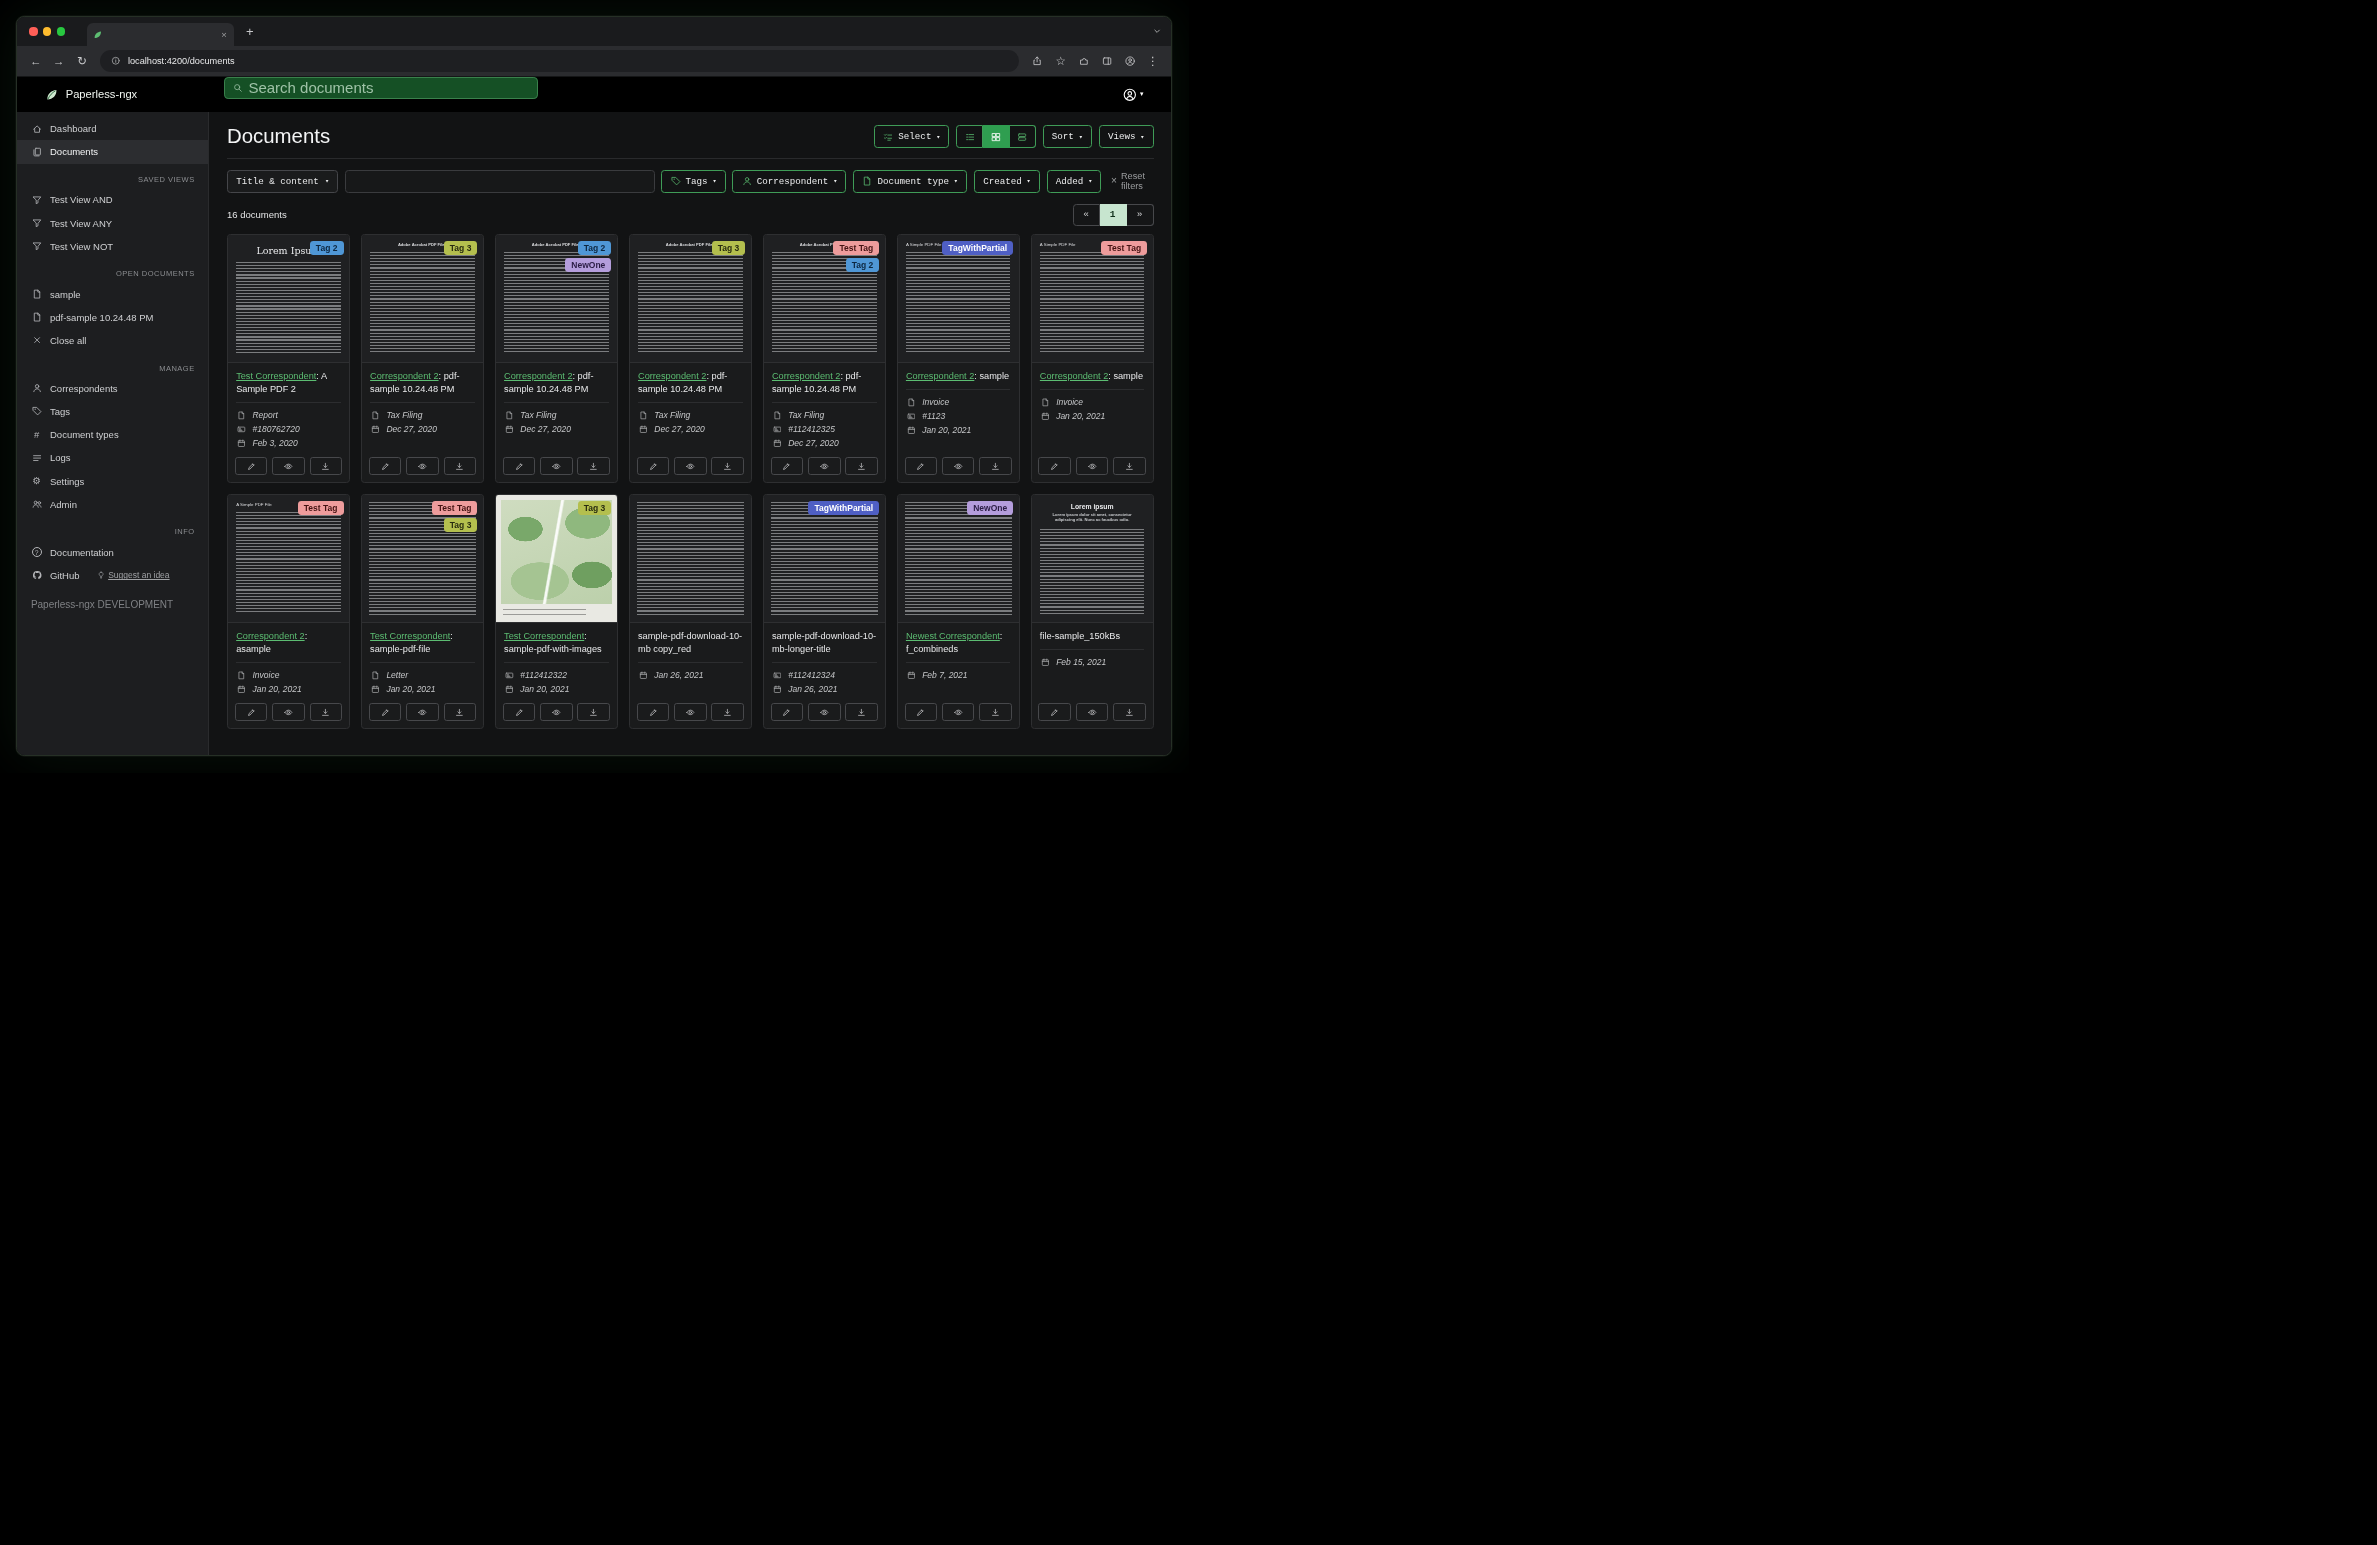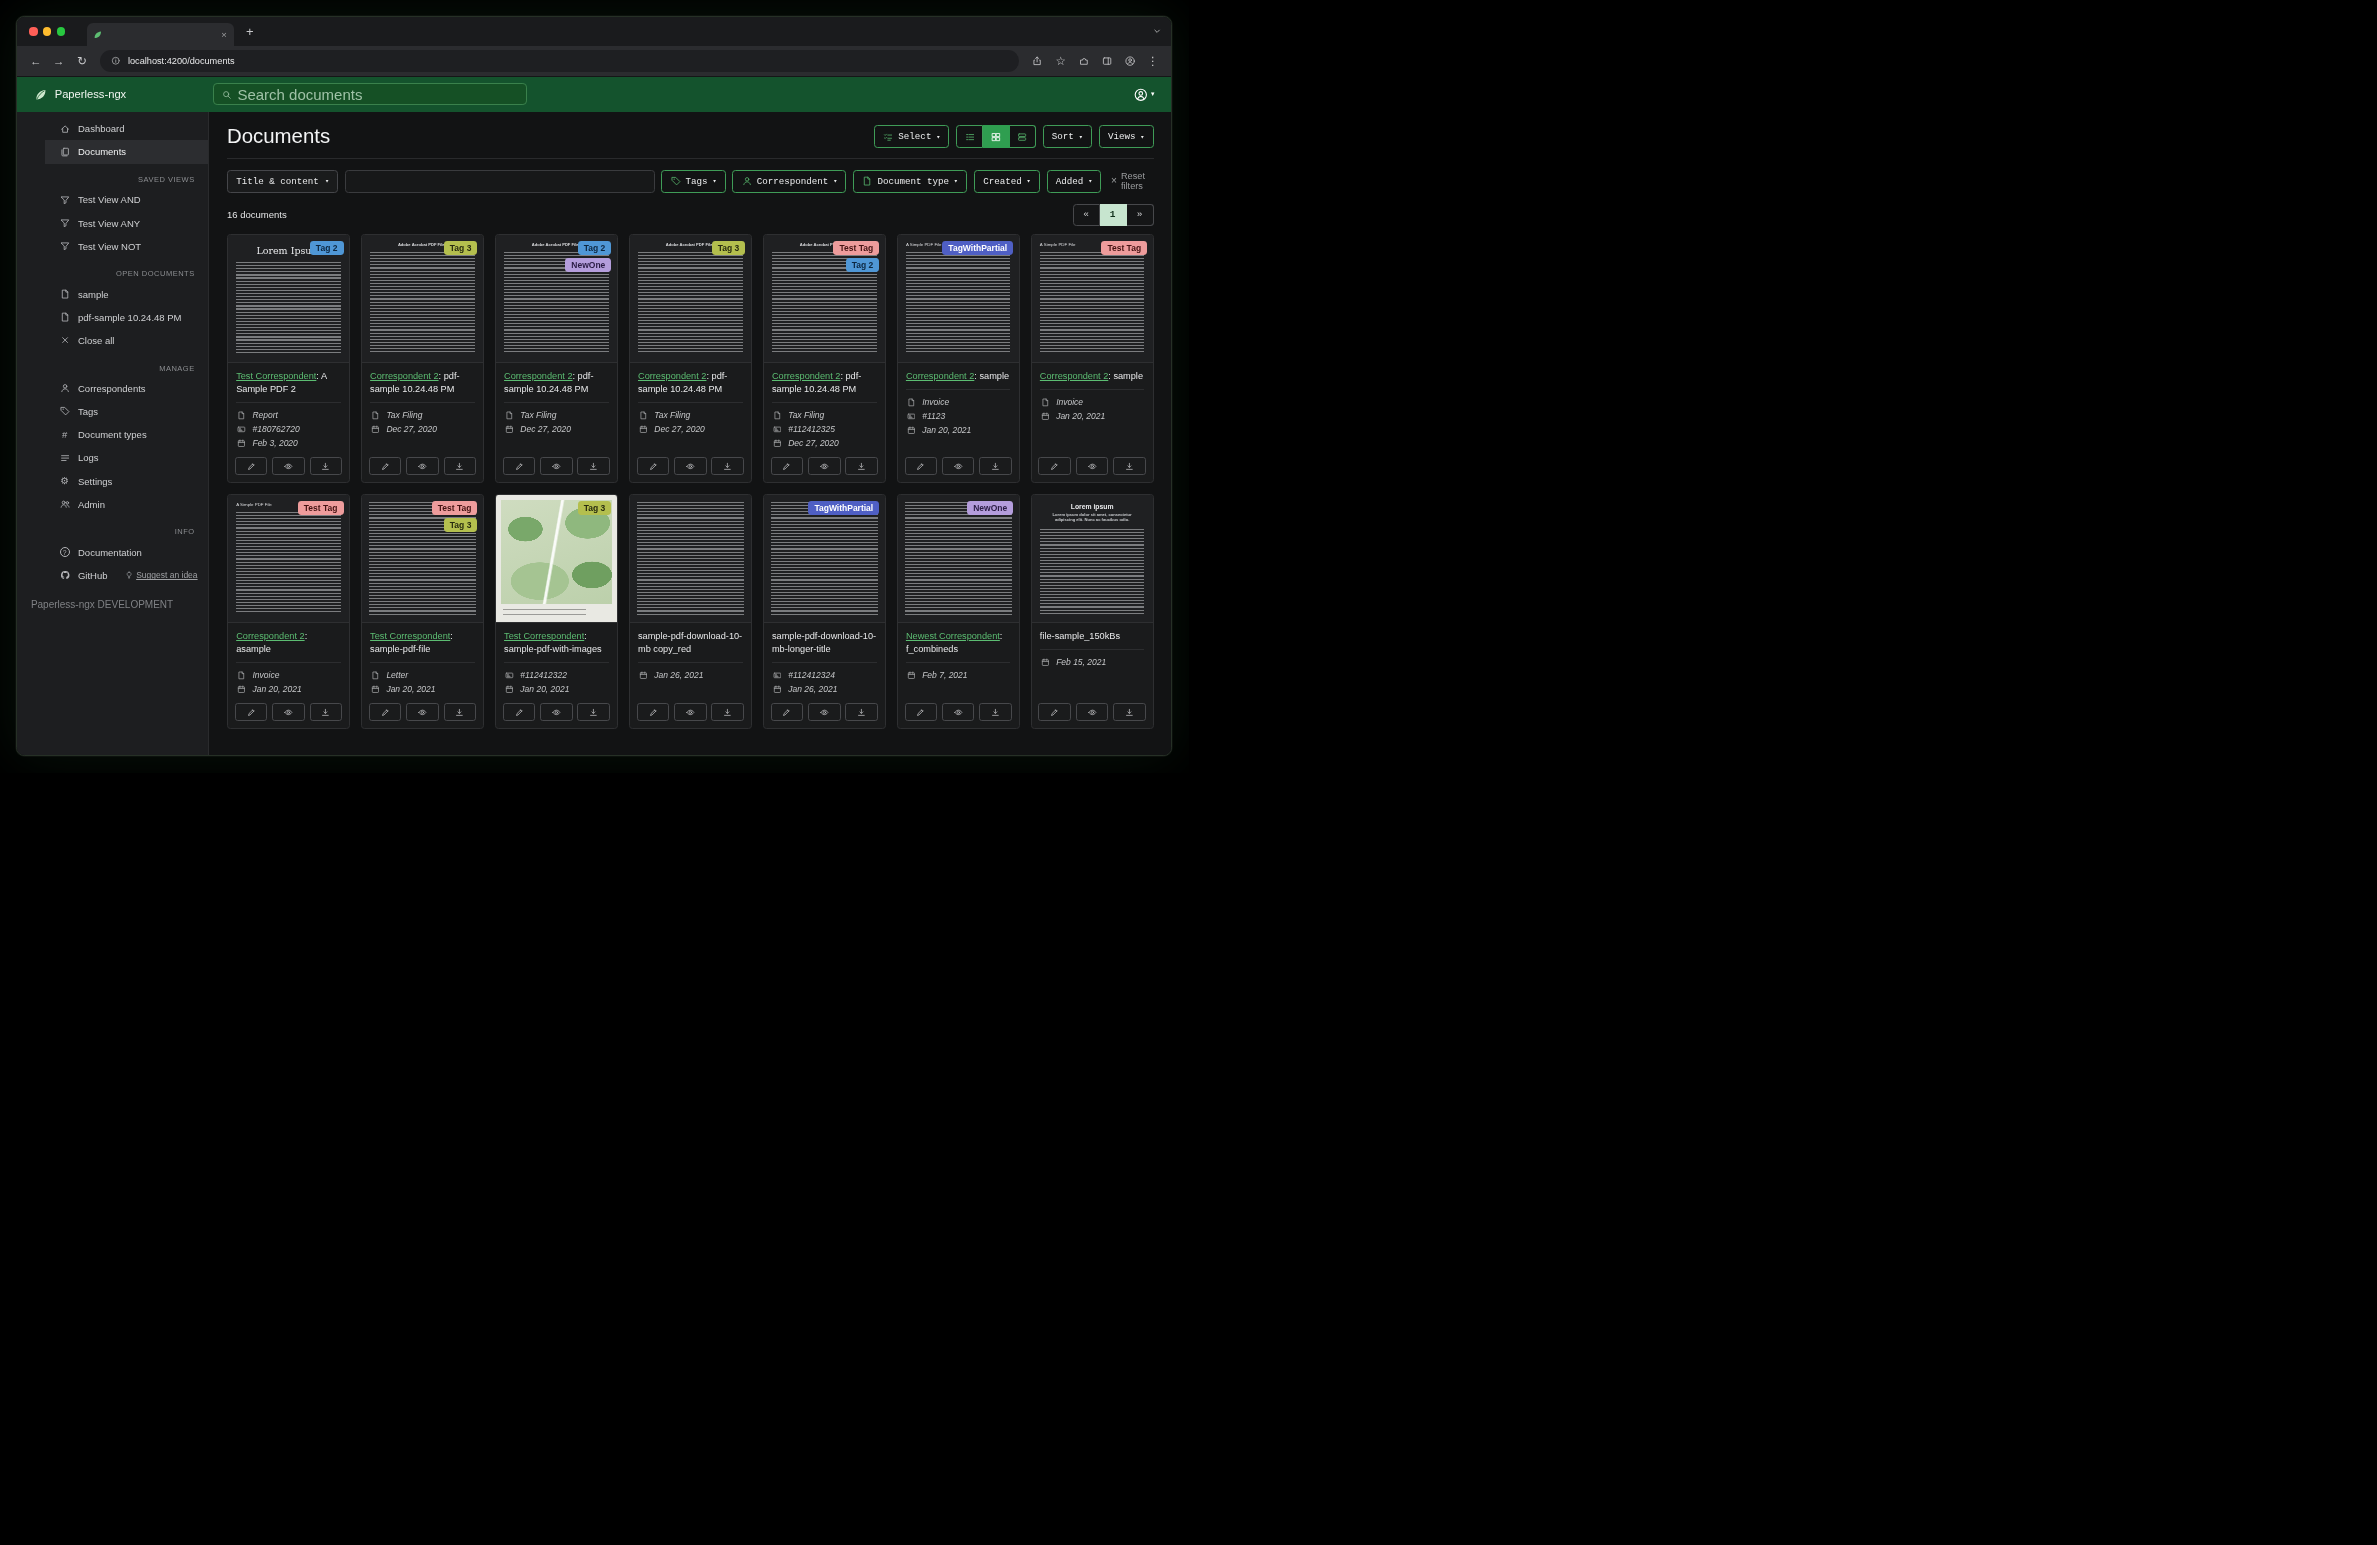--- a/index.html
+++ b/index.html
@@ -32,35 +32,35 @@
   .newtab { align-self:center; width:19px; height:19px; margin-left:6.8px; display:flex; align-items:center; justify-content:center; color:#c7c8ca; font-size:13px; border-radius:50%; }
   .tab-chevron { margin-left:auto; align-self:center; color:#c1c2c4; }
   .toolbar { height:31px; background:#2b2c2f; display:flex; align-items:center; gap:2.7px; padding:0 8.2px; flex:none; border-bottom:0.7px solid #151617; }
   .nav-icon { width:20.4px; height:20.4px; border-radius:50%; display:flex; align-items:center; justify-content:center; color:#c9cacc; font-size:11.6px; flex:none; }
   .urlbar {
     flex:1; height:22px; background:#1e1f22; border-radius:11px; margin:0 5.4px;
     display:flex; align-items:center; gap:6.1px; padding:0 9.5px; color:#e8e9ea; font-size:9.2px;
   }
   .urlbar .nav-icon { width:12.2px; height:12.2px; color:#aeafb1; }
   
-  .appheader { height:35px; background:#14532d; display:flex; align-items:center; padding:0 17px; flex:none; }
+  .appheader { height:35px; background:#000000; display:flex; padding:0 28px; flex:none; }
   .brand { display:flex; align-items:center; gap:6.8px; color:#f1f6f1; font-size:11.2px; width:179px; flex:none; }
   .brand .logo { color:#cfe8cf; }
   .searchbox {
     width:314px; height:22.4px; background:#155025; border:0.7px solid #3a814c; border-radius:4.1px;
     display:flex; align-items:center; gap:6.1px; padding:0 7.5px; color:#9fc2a7;
   }
   .searchbox input { flex:1; background:transparent; border:0; outline:0; color:#e3eee4; font-size:15px; font-family:Liberation Sans, sans-serif; }
   .searchbox input::placeholder { color:#9fc2a7; }
   .user { margin-left:auto; display:flex; align-items:center; gap:3.4px; color:#fff; }
   .caret { font-size:6.8px; line-height:1; }
   
   .content { flex:1; display:flex; min-height:0; }
   .sidebar { width:192px; flex:none; background:#1d1e20; border-right:0.7px solid #2a2b2d; padding-top:5.4px; font-size:9.5px; color:#cfd0d2; overflow:hidden; }
-  .side-item { display:flex; align-items:center; gap:7.5px; padding:6.1px 13.6px; white-space:nowrap;margin-left:28px; }
+  .side-item { display:flex; align-items:center; gap:7.5px; padding:6.1px 13.6px; white-space:nowrap; }
   .side-item.active { background:#2c2d30; color:#f2f3f4; }
   .side-icon { width:11.6px; flex:none; display:flex; justify-content:center; color:#b4b5b8; }
   .glyph { font-size:9.5px; line-height:1; text-align:center; }
   .qcirc { width:10.2px; height:10.2px; border:0.9px solid currentColor; border-radius:50%; display:flex; align-items:center; justify-content:center; font-size:6.8px; }
   .side-sec { font-size:7.5px; letter-spacing:0.5px; color:#8b8d90; padding:11.6px 13.6px 4.1px;text-align:right; }
   .suggest { margin-left:9.5px; display:inline-flex; align-items:center; gap:3.4px; color:#9fa1a4; font-size:8.5px; }
   .suggest .u { text-decoration:underline; }
   .side-footer { font-size:10px; color:#7f8184; padding:12.2px 13.6px; }
   .main { flex:1; background:#121314; padding:11px 17.7px 0; display:flex; flex-direction:column; overflow:hidden; min-width:0; }
   

